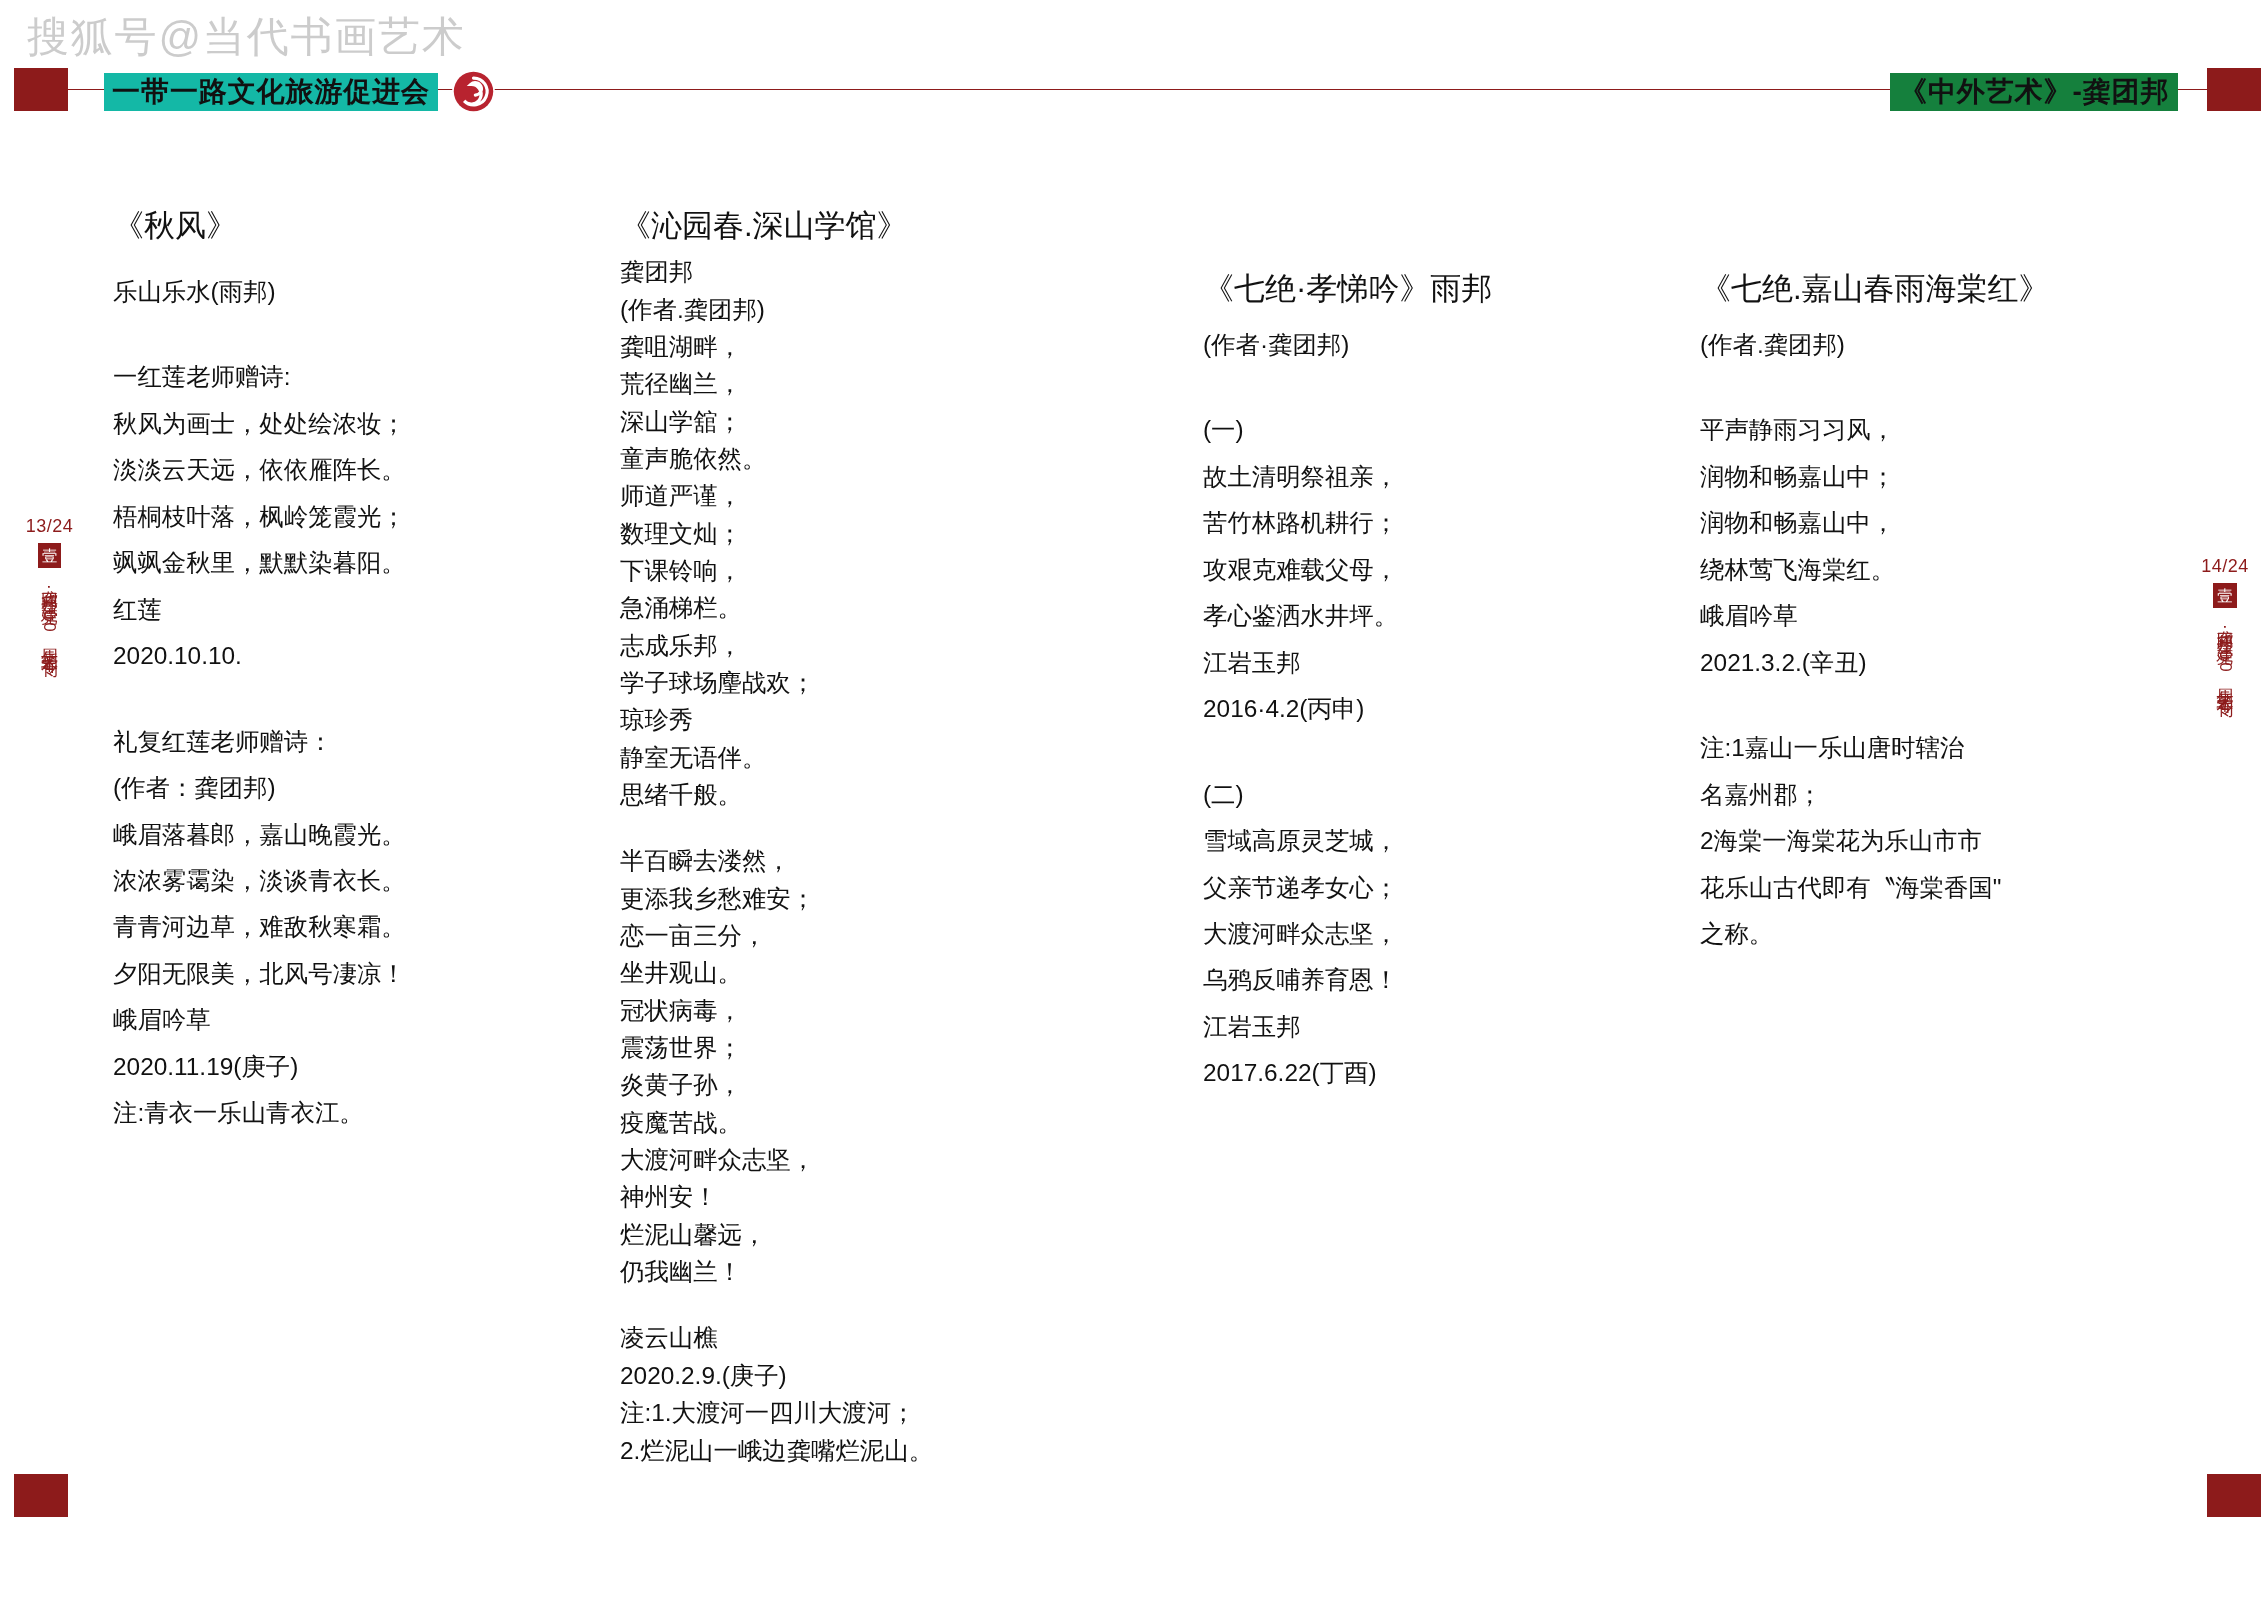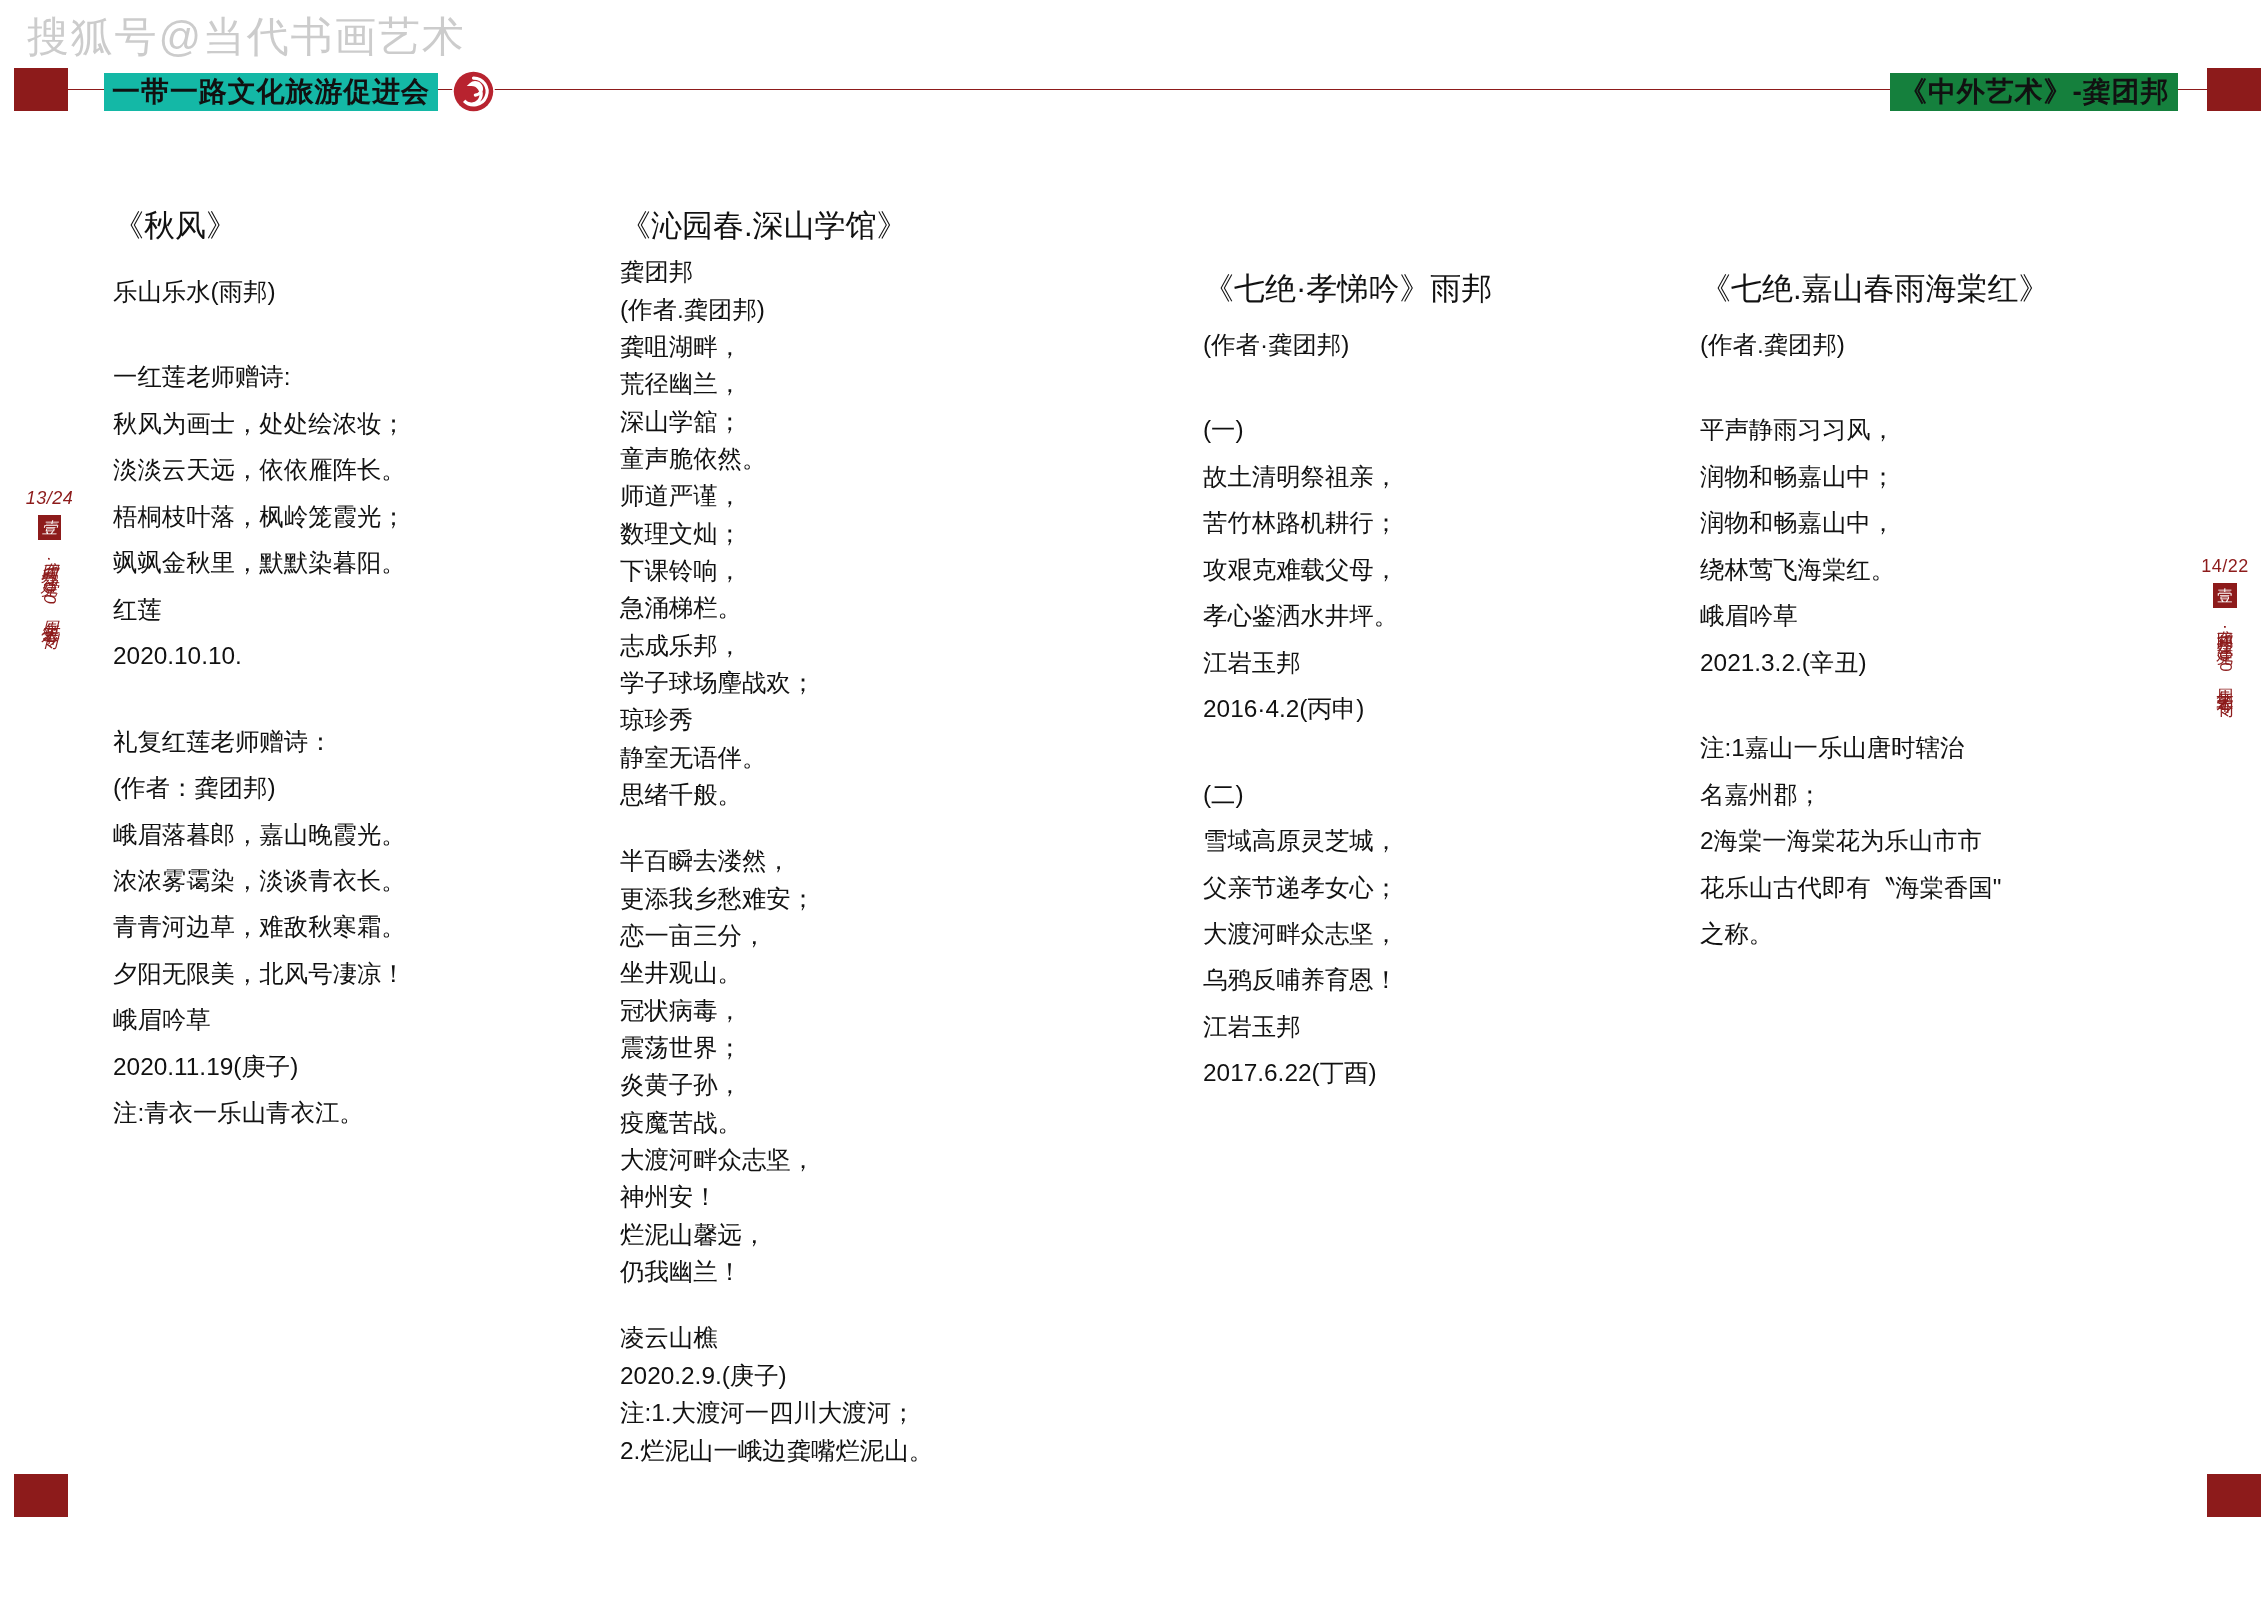--- a/index.html
+++ b/index.html
@@ -118,21 +118,21 @@
     margin: 0 auto 8.1px auto;
   }
   .side-marker .vtext {
     writing-mode: vertical-rl;
     font-size: 17px;
     color: #8d1b1b;
     letter-spacing: 2.7px;
     margin: 0 auto;
     white-space: nowrap;
   }
-  .marker-left { left: 22.6px; top: 488px; font-style: italic; }
+  .marker-left { left: 22.6px; top: 516px; }
   .marker-right { left: 2198px; top: 556px; }
 
   
   .foot-block-left {
     position: absolute;
     left: 13.6px;
     top: 1474px;
     width: 54px;
     height: 43px;
     background: #8d1b1b;
@@ -198,21 +198,21 @@
   <div class="hdr-right-text">《中外艺术》-龚团邦</div>
 </div>
 
 <div class="side-marker marker-left">
   <div class="pg">13/24</div>
   <div class="seal">壹</div>
   <div class="vtext">龚团邦·建党100周年艺术专刊</div>
 </div>
 
 <div class="side-marker marker-right">
-  <div class="pg">14/22</div>
+  <div class="pg">14/24</div>
   <div class="seal">壹</div>
   <div class="vtext">龚团邦·建党100周年艺术专刊</div>
 </div>
 
 <div class="foot-block-left"></div>
 <div class="foot-block-right"></div>
 
 <div class="col col1">
   <div class="title">《秋风》</div>
   <div>

